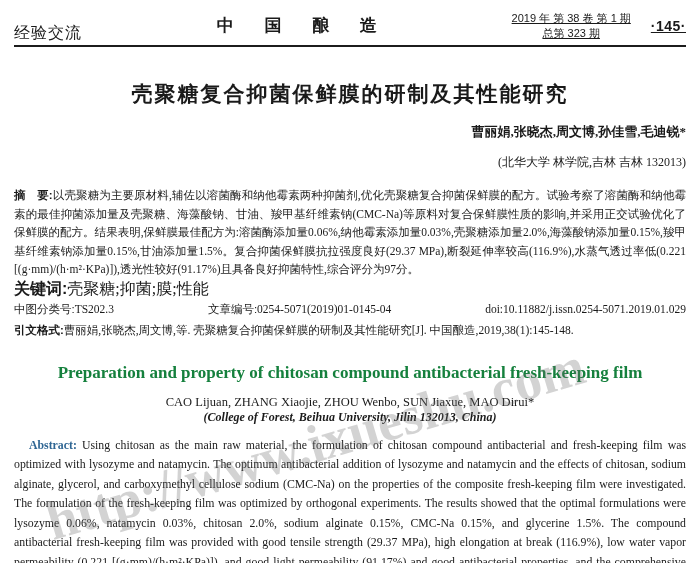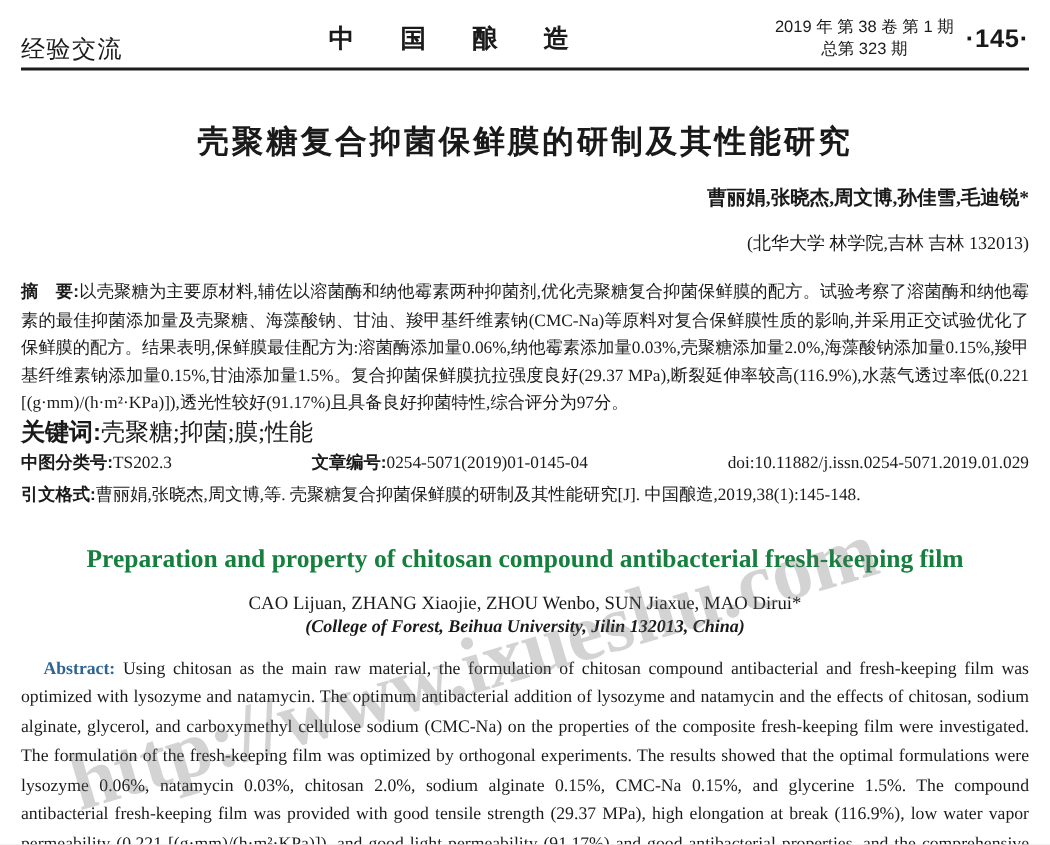--- a/index.html
+++ b/index.html
@@ -12,35 +12,35 @@
     overflow:hidden;
     font-family:"Liberation Serif", serif;
     color:#1a1a1a;
   }
   .b{font-weight:bold;margin-left:15px;}
 
   
   .header{display:flex;align-items:stretch;padding-top:7px;height:37px;}
   .header-left{align-self:flex-end;font-size:16px;letter-spacing:1px;font-family:Liberation Serif, serif;}
   .header-center{flex:1;text-align:center;font-weight:bold;font-size:17px;letter-spacing:13px;padding-top:7px;font-family:Liberation Sans, sans-serif;text-indent:13px;}
-  .header-right{display:flex;align-items:center;gap:8px;}
+  .header-right{display:flex;align-items:center;gap:20px;text-decoration:underline;}
   .issue-block{font-size:11px;line-height:15px;text-align:center;font-family:"Liberation Sans",sans-serif;}
-  .page-no{font-size:17px;font-weight:bold;font-family:"Liberation Sans",sans-serif;letter-spacing:0.5px;}
+  .page-no{font-size:14px;font-weight:bold;font-family:"Liberation Sans",sans-serif;letter-spacing:0.5px;}
   .rule{border-top:2px solid #1c1c1c;margin-top:1px;}
 
   
   .title-zh{margin:33px 0 0;text-align:center;font-size:21px;font-weight:bold;letter-spacing:2px;font-family:Liberation Sans, sans-serif;}
   .authors-zh{margin-top:15px;text-align:right;font-size:13px;font-weight:600;}
   .affil-zh{margin-top:13px;text-align:right;font-size:12px;}
   .abstract-zh{margin:15px 0 0;font-size:11.5px;line-height:18.5px;text-align:justify;}
   .abstract-zh .lbl{font-weight:bold;font-family:"Liberation Sans",sans-serif;}
   .kw-zh{margin:0;font-size:16px;line-height:19px;}
   .kw-zh .lbl{font-weight:bold;font-family:"Liberation Sans",sans-serif;}
   .meta-row{display:flex;justify-content:space-between;margin-top:2px;font-size:11.5px;line-height:19px;}
-  .meta-row .lbl{font-weight:bold;font-family:"Liberation Sans",sans-serif;}
+  .meta-row .lbl{font-weight:normal;font-family:"Liberation Sans",sans-serif;}
   .citation{margin:2px 0 0;font-size:11.5px;line-height:18px;}
   .citation .lbl{font-weight:bold;font-family:"Liberation Sans",sans-serif;}
 
   
   .title-en{margin:24px 0 0;text-align:center;font-size:17px;font-weight:bold;color:#15803d;font-family:"Liberation Serif",serif;}
   .authors-en{margin-top:12px;text-align:center;font-size:12.5px;}
   .affil-en{text-align:center;font-size:12px;font-weight:bold;font-style:italic;}
   .abstract-en{margin:11px 0 0;font-size:11.8px;line-height:19.5px;text-align:justify;}
   .blue{color:#2E6593;}
 

